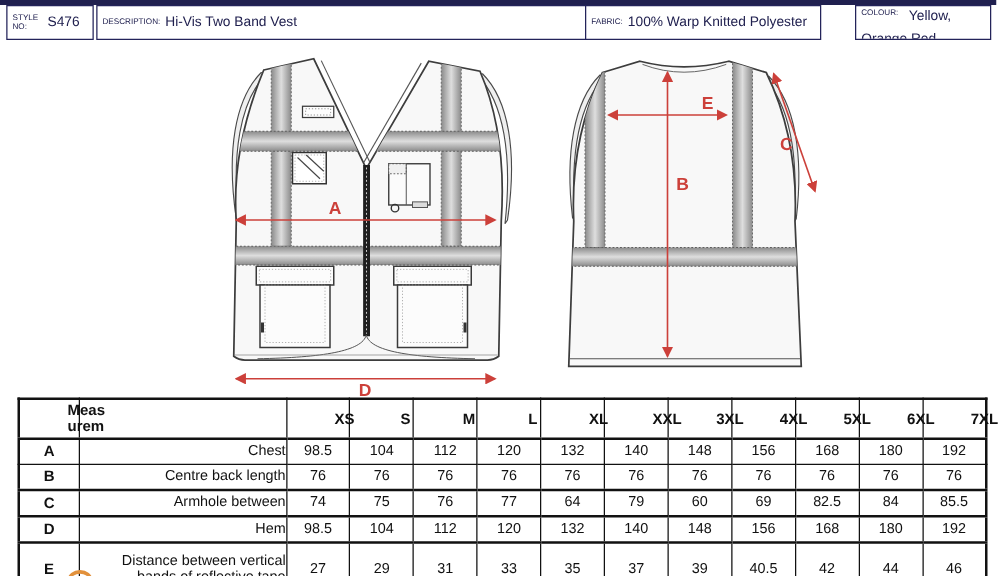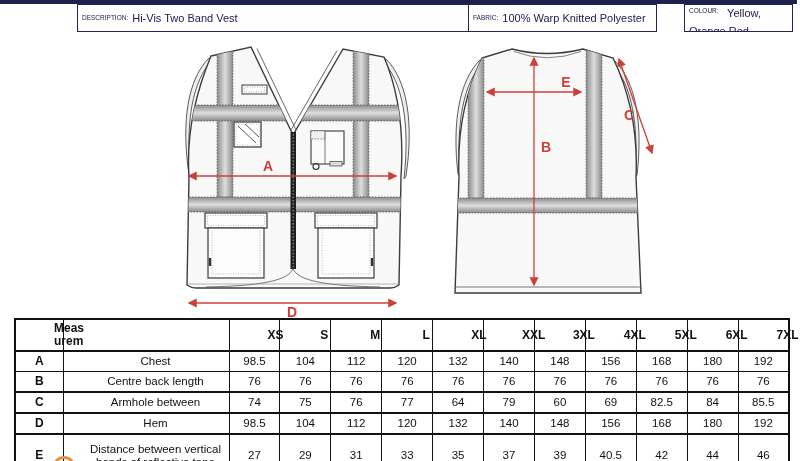--- a/index.html
+++ b/index.html
@@ -19,35 +19,39 @@
   
   .diagram{position:absolute;left:0;top:36px;}
   .mlabel{font:bold 14px "Liberation Sans",sans-serif;fill:#cc403a;}
   
   .sizetable{position:absolute;left:14px;top:318px;width:776px;border-collapse:collapse;
              table-layout:fixed;border:2px solid #111;}
   .sizetable th,.sizetable td{border:1px solid #111;text-align:center;vertical-align:middle;
              padding:0;font-size:11.5px;line-height:13px;}
   .sizetable thead th{font-weight:bold;font-size:12px;height:30px;border-bottom:2px solid #111;padding-left:38px;}
   .sizetable td.code{font-weight:bold;font-size:12px;}
-  .sizetable td.mname{text-align:center;padding:1px 0 1px 19px;}
+  .sizetable td.mname{text-align:right;padding:1px 0 1px 19px;}
   .sizetable tbody tr td{height:17px;border-top:2px solid #111;}
   .sizetable tbody tr.thin td{border-top:1px solid #111;}
   .sizetable tbody tr.tall td{height:39px;}
   
   .logo-arc{position:absolute;left:54px;top:456px;width:20px;height:16px;
             border:3px solid #e2913c;border-radius:50%;box-sizing:border-box;background:transparent;}
 </style>
 </head>
 <body>
 
 <div class="page">
 
   <div class="topbar"></div>
 
+  <div class="hbox" id="box-style">
+    <span class="hlabel">STYLE NO:</span>
+    <span class="hvalue">S476</span>
+  </div>
   <div class="hbox" id="box-desc">
     <span class="hlabel">DESCRIPTION:</span>
     <span class="hvalue">Hi-Vis Two Band Vest</span>
   </div>
   <div class="hbox" id="box-fabric">
     <span class="hlabel">FABRIC:</span>
     <span class="hvalue">100% Warp Knitted Polyester</span>
   </div>
   <div class="hbox" id="box-colour">
     <span class="hlabel">COLOUR:</span>

